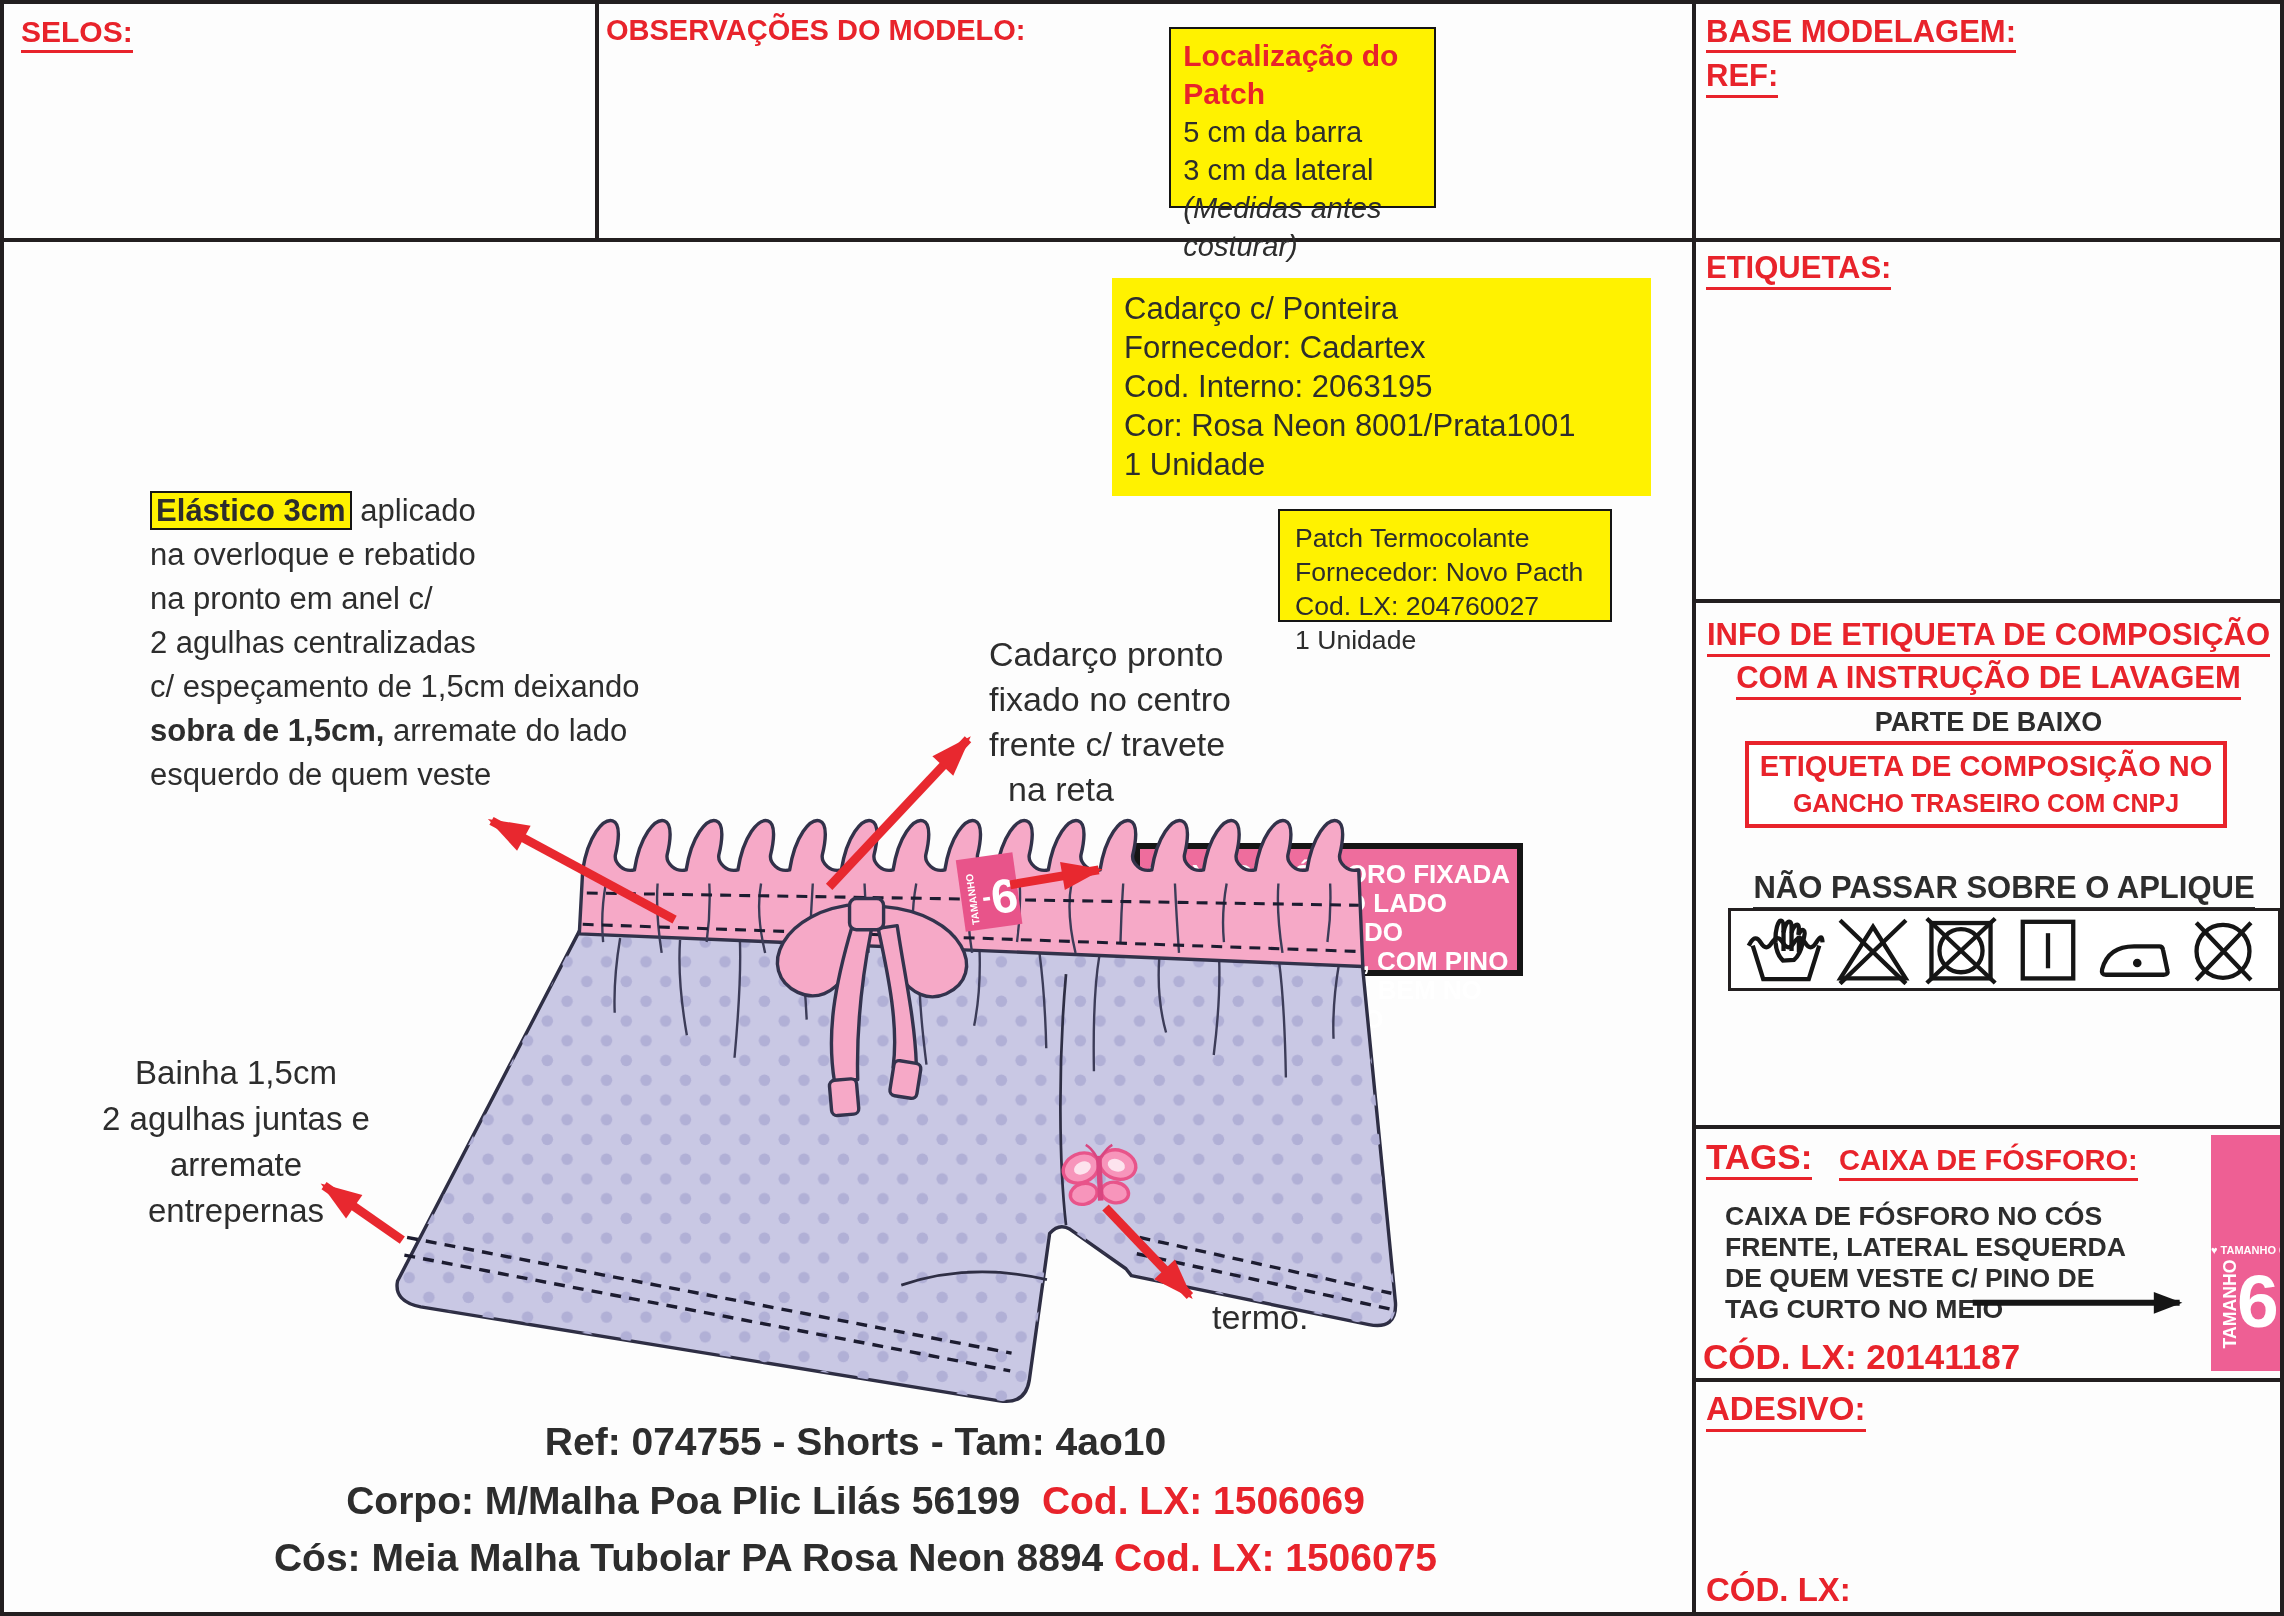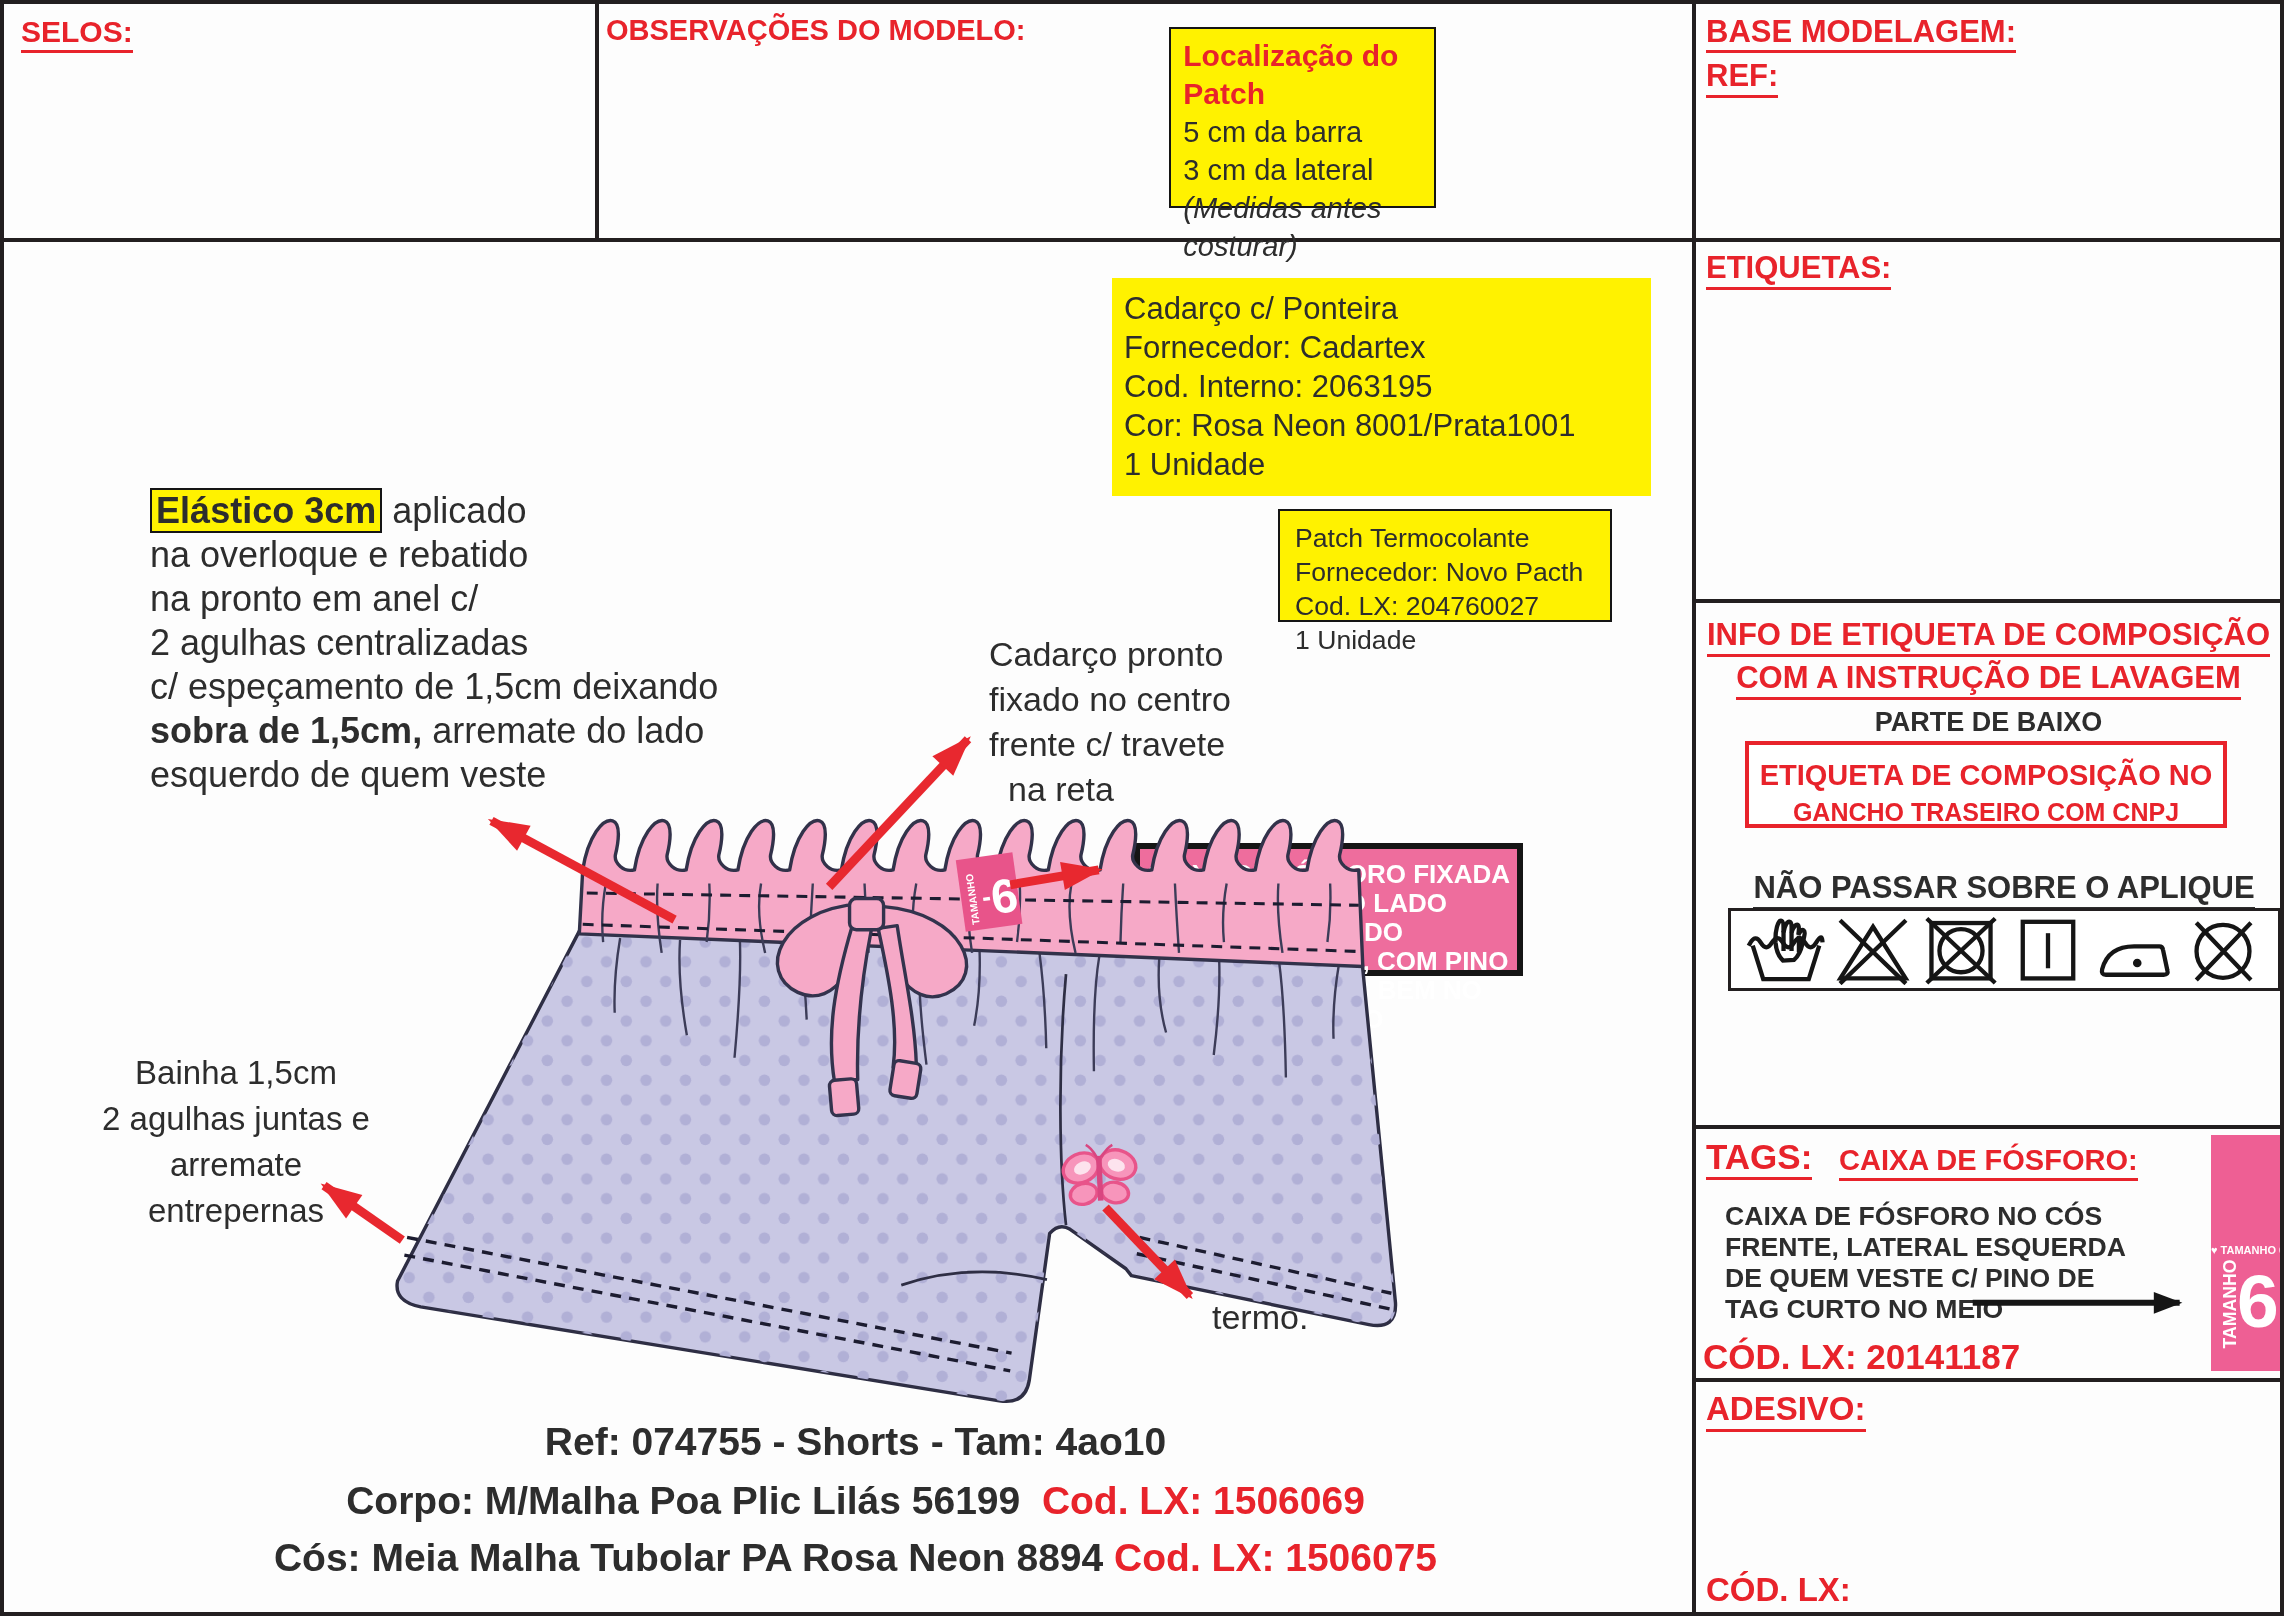--- a/index.html
+++ b/index.html
@@ -57,21 +57,21 @@
   </div>
   <div class="abs red" style="left:1702px;top:246px;font-size:31px;">
     <span class="u">ETIQUETAS:</span>
   </div>
 
   <div class="abs red center" style="left:1692px;top:610px;width:585px;font-size:31px;line-height:41px;">
     <span class="u">INFO DE ETIQUETA DE COMPOSIÇÃO</span><br>
     <span class="u">COM A INSTRUÇÃO DE LAVAGEM</span>
   </div>
   <div class="abs blk bold center" style="left:1692px;top:703px;width:585px;font-size:27px;">PARTE DE BAIXO</div>
-  <div class="abs center" style="left:1741px;top:737px;width:482px;height:87px;border:4.1px solid var(--red);background:#fff;padding-top:12px;">
+  <div class="abs center" style="left:1741px;top:737px;width:482px;height:87px;border:4.1px solid var(--red);background:#fff;padding-top:3px;">
     <div class="red" style="font-size:29px;line-height:37px;">ETIQUETA DE COMPOSIÇÃO NO</div>
     <div class="red" style="font-size:25px;line-height:37px;">GANCHO TRASEIRO COM CNPJ</div>
   </div>
   <div class="abs blk bold center" style="left:1692px;top:866px;width:616px;font-size:31px;">
     <span class="u" style="border-bottom-width:2.7px;">NÃO PASSAR SOBRE O APLIQUE</span>
   </div>
 
   <div class="carebox" style="left:1724px;top:904px;width:553px;height:83px;">
     <svg viewBox="0 0 130 110">
       <path class="careico" d="M6,46 q9,-17 18,-2 q9,15 18,0 q9,-15 18,0 q9,15 18,0 q9,-15 18,0 q9,15 18,0 q9,-15 10,-4"></path>
@@ -135,21 +135,21 @@
     <div class="note" style="font-size:31px;line-height:39px;">1 Unidade</div>
   </div>
 
   <div class="abs ybox" style="left:1274px;top:505px;width:334px;height:113px;border:2.7px solid #151515;padding:9.5px 15px;">
     <div class="note" style="font-size:26.6px;line-height:34px;">Patch Termocolante</div>
     <div class="note" style="font-size:26.6px;line-height:34px;">Fornecedor: Novo Pacth</div>
     <div class="note" style="font-size:26.6px;line-height:34px;">Cod. LX: 204760027</div>
     <div class="note" style="font-size:26.6px;line-height:34px;">1 Unidade</div>
   </div>
 
-  <div class="abs" style="left:146px;top:485px;font-size:36px;line-height:44px;color:#2d2d2d;">
+  <div class="abs" style="left:146px;top:485px;font-size:31px;line-height:44px;color:#2d2d2d;">
     <div><span style="background:var(--yellow);border:2px solid #151515;font-weight:bold;padding:0 4.1px;">Elástico 3cm</span><span> aplicado</span></div>
     <div>na overloque e rebatido</div>
     <div>na pronto em anel c/</div>
     <div>2 agulhas centralizadas</div>
     <div>c/ espeçamento de 1,5cm deixando</div>
     <div><span class="bold">sobra de 1,5cm,</span><span> arremate do lado</span></div>
     <div>esquerdo de quem veste</div>
   </div>
 
   <div class="abs" style="left:985px;top:628px;font-size:34px;line-height:45px;color:#2d2d2d;">

